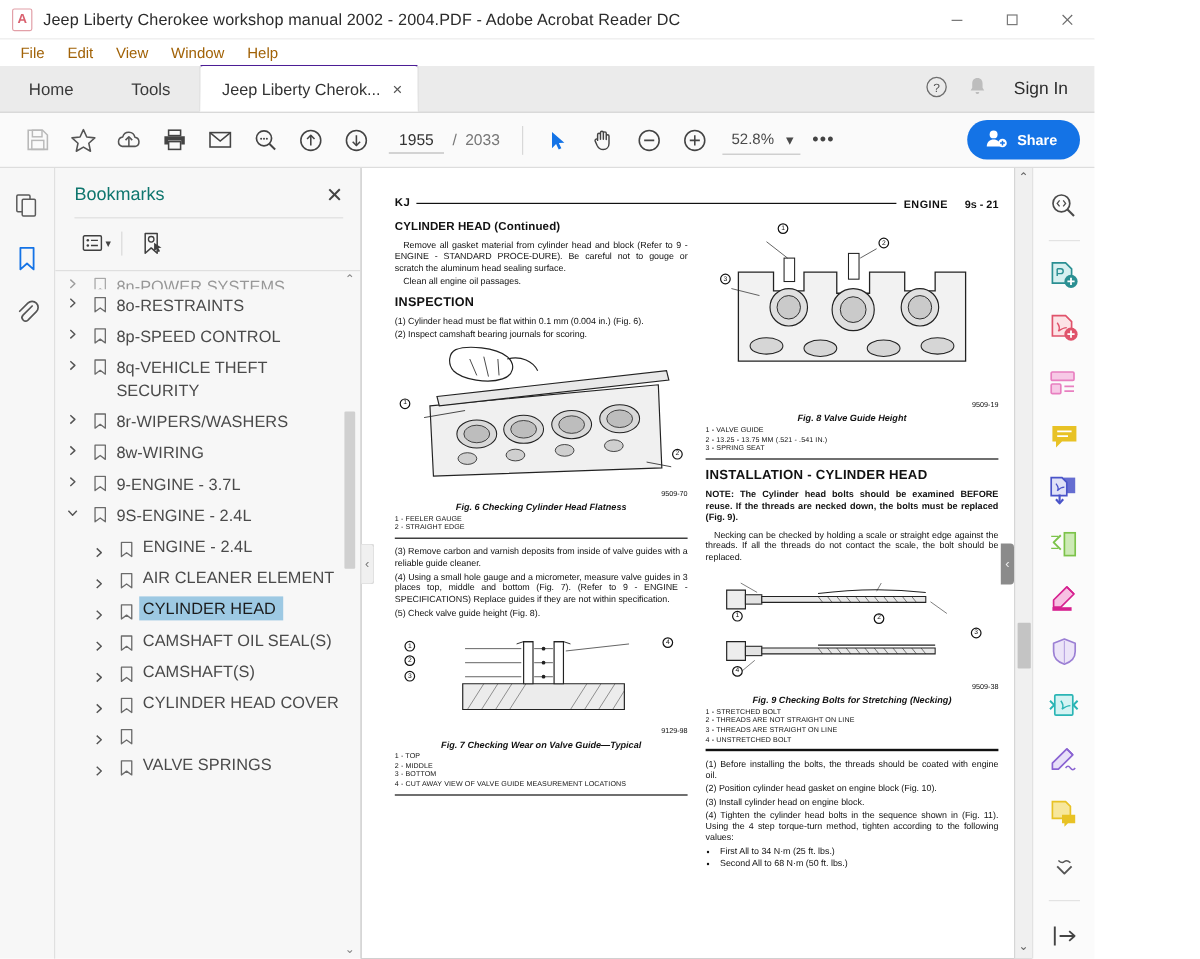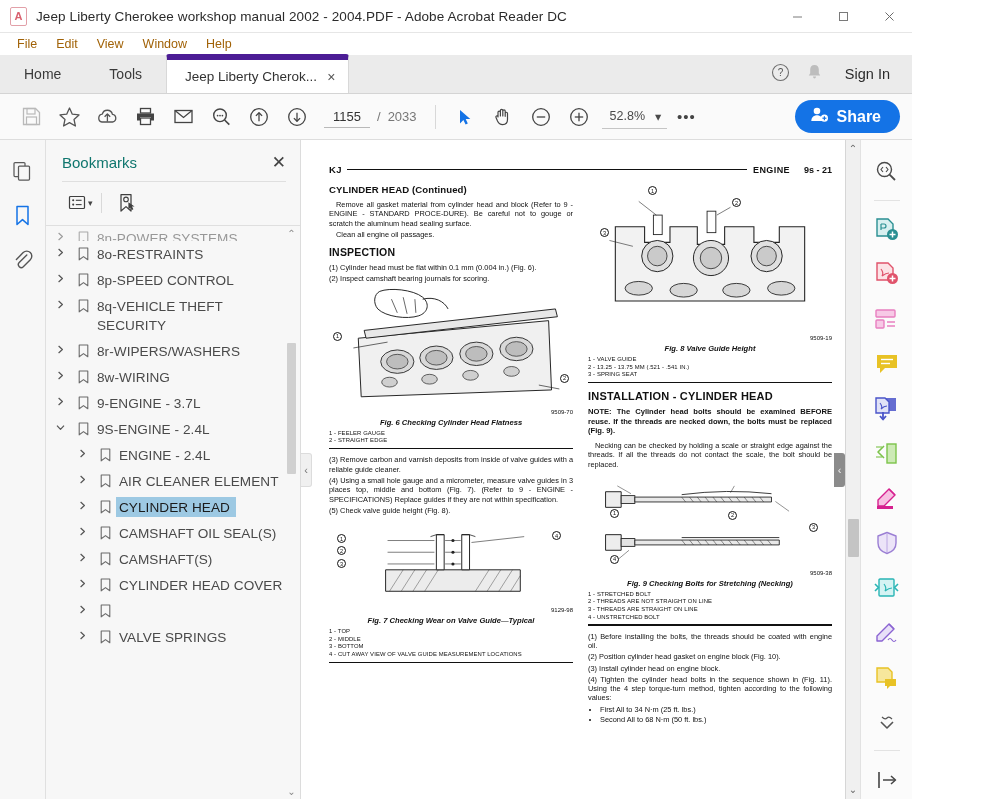--- a/index.html
+++ b/index.html
@@ -42,21 +42,21 @@
     height:39px; min-height:39px; background:#ebebeb; display:flex; align-items:flex-end;
     border-bottom:1px solid #d4d4d4; position:relative;
   }
   .tabflat{
     height:39px; display:flex; align-items:center; padding:0 24px;
     font-size:14px; color:#3a3a3a;
   }
   .tabdoc{
     height:39px; display:flex; align-items:center; gap:10px; padding:0 13px 0 18px;
     background:#ffffff; font-size:13.5px; color:#333; border-left:1px solid #d8d8d8;
-    border-right:1px solid #d8d8d8; border-top:6px solid #4c1d95; border-radius:3px 3px 0 0;
+    border-right:1px solid #d8d8d8; border-top:1px solid #4c1d95; border-radius:3px 3px 0 0;
     max-width:185px;
   }
   .tabdoc .lbl{ white-space:nowrap; overflow:hidden; text-overflow:ellipsis; }
   .tabclose{ font-size:14px; color:#555; line-height:1; }
   .tabright{ margin-left:auto; display:flex; align-items:center; gap:16px; padding-right:16px; height:39px;}
   .signin{ font-size:14.5px; color:#2b2b2b; padding:0 6px; }
 
   
   .toolbar{
     height:46px; min-height:46px; background:#fafafa; border-bottom:1px solid #dddddd;
@@ -71,21 +71,21 @@
   }
   .pagetotal{ font-size:13px; color:#777; }
   .zoombox{
     display:flex; align-items:center; gap:10px; border-bottom:1px solid #c5c5c5;
     height:24px; padding:0 6px 0 8px; margin-left:4px;
   }
   .zoomval{ font-size:12.5px; color:#4a4a4a; }
   .sharebtn{
     margin-left:auto; display:flex; align-items:center; gap:8px;
     background:#1473e6; color:#fff; border-radius:17px; height:33px; padding:0 19px 0 15px;
-    font-size:16px; font-weight:bold;
+    font-size:12px; font-weight:bold;
   }
 
   
   .content{ flex:1; display:flex; min-height:0; position:relative; background:#fff;}
   .leftrail{
     width:46px; background:#f7f7f7; border-right:1px solid #e0e0e0;
     display:flex; flex-direction:column; align-items:center; padding-top:14px; gap:10px;
     position:relative;
   }
   .railicon{ width:34px; height:34px; display:flex; align-items:center; justify-content:center; border-radius:3px;}
@@ -111,21 +111,21 @@
     display:flex; align-items:flex-start; padding:3px 10px 3px 6px; gap:3px;
     min-height:26px;
   }
   .bmrow .caret{ width:17px; flex:0 0 17px; display:flex; justify-content:center; padding-top:4px;}
   .bmrow .bicon{ width:22px; flex:0 0 22px; display:flex; justify-content:center; padding-top:3px;}
   .bmrow .blabel{
     font-size:13.6px; color:#4a4a4a; line-height:19px; padding-top:1px;
     letter-spacing:.05px;
   }
   .bmrow.sel .blabel{ background:#9dc9e3; color:#1b1b1b; padding-left:3px; padding-right:6px; margin-left:-3px;}
-  .bmrow.indent{ padding-left:28px; }
+  .bmrow.indent{ padding-left:28px;align-items:flex-end; }
   .bmrow.clipped{ height:13px; min-height:13px; overflow:hidden; opacity:.55; padding-top:0;}
 
   .bmscroll{
     position:absolute; right:3px; top:2px; bottom:2px; width:11px;
     display:flex; flex-direction:column; align-items:center;
   }
   .bmscroll .arr{ font-size:10px; color:#888; line-height:11px;}
   .bmscroll .track{ flex:1; width:9px; position:relative; }
   .bmscroll .thumb{
     position:absolute; left:0; width:9px; top:19%; height:24%; background:#d0d0d0; border-radius:1px;
@@ -303,21 +303,21 @@
     </div>
     <div class="tb">
       <svg width="22" height="22" viewBox="0 0 22 22">
           <circle cx="11" cy="11" r="8.3" fill="none" stroke="#444" stroke-width="1.3"></circle>
           <line x1="11" y1="6.7" x2="11" y2="15.2" stroke="#444" stroke-width="1.3"></line>
           <path d="M7.9 12.1 L11 15.3 L14.1 12.1" fill="none" stroke="#444" stroke-width="1.3" stroke-linejoin="round"></path>
         </svg>
     </div>
 
     <div class="pagebox">
-      <div class="pagenum">1155</div>
+      <div class="pagenum">1955</div>
       <span class="pagetotal">/</span>
       <span class="pagetotal">2033</span>
     </div>
 
     <div class="tbsep"></div>
 
     <div class="tb">
       <svg width="20" height="20" viewBox="0 0 20 20">
           <path d="M5 3 L5 16.5 L8.4 13 L10.6 17.6 L12.8 16.5 L10.7 12.1 L15.3 12 Z" fill="#1473e6"></path>
         </svg>

